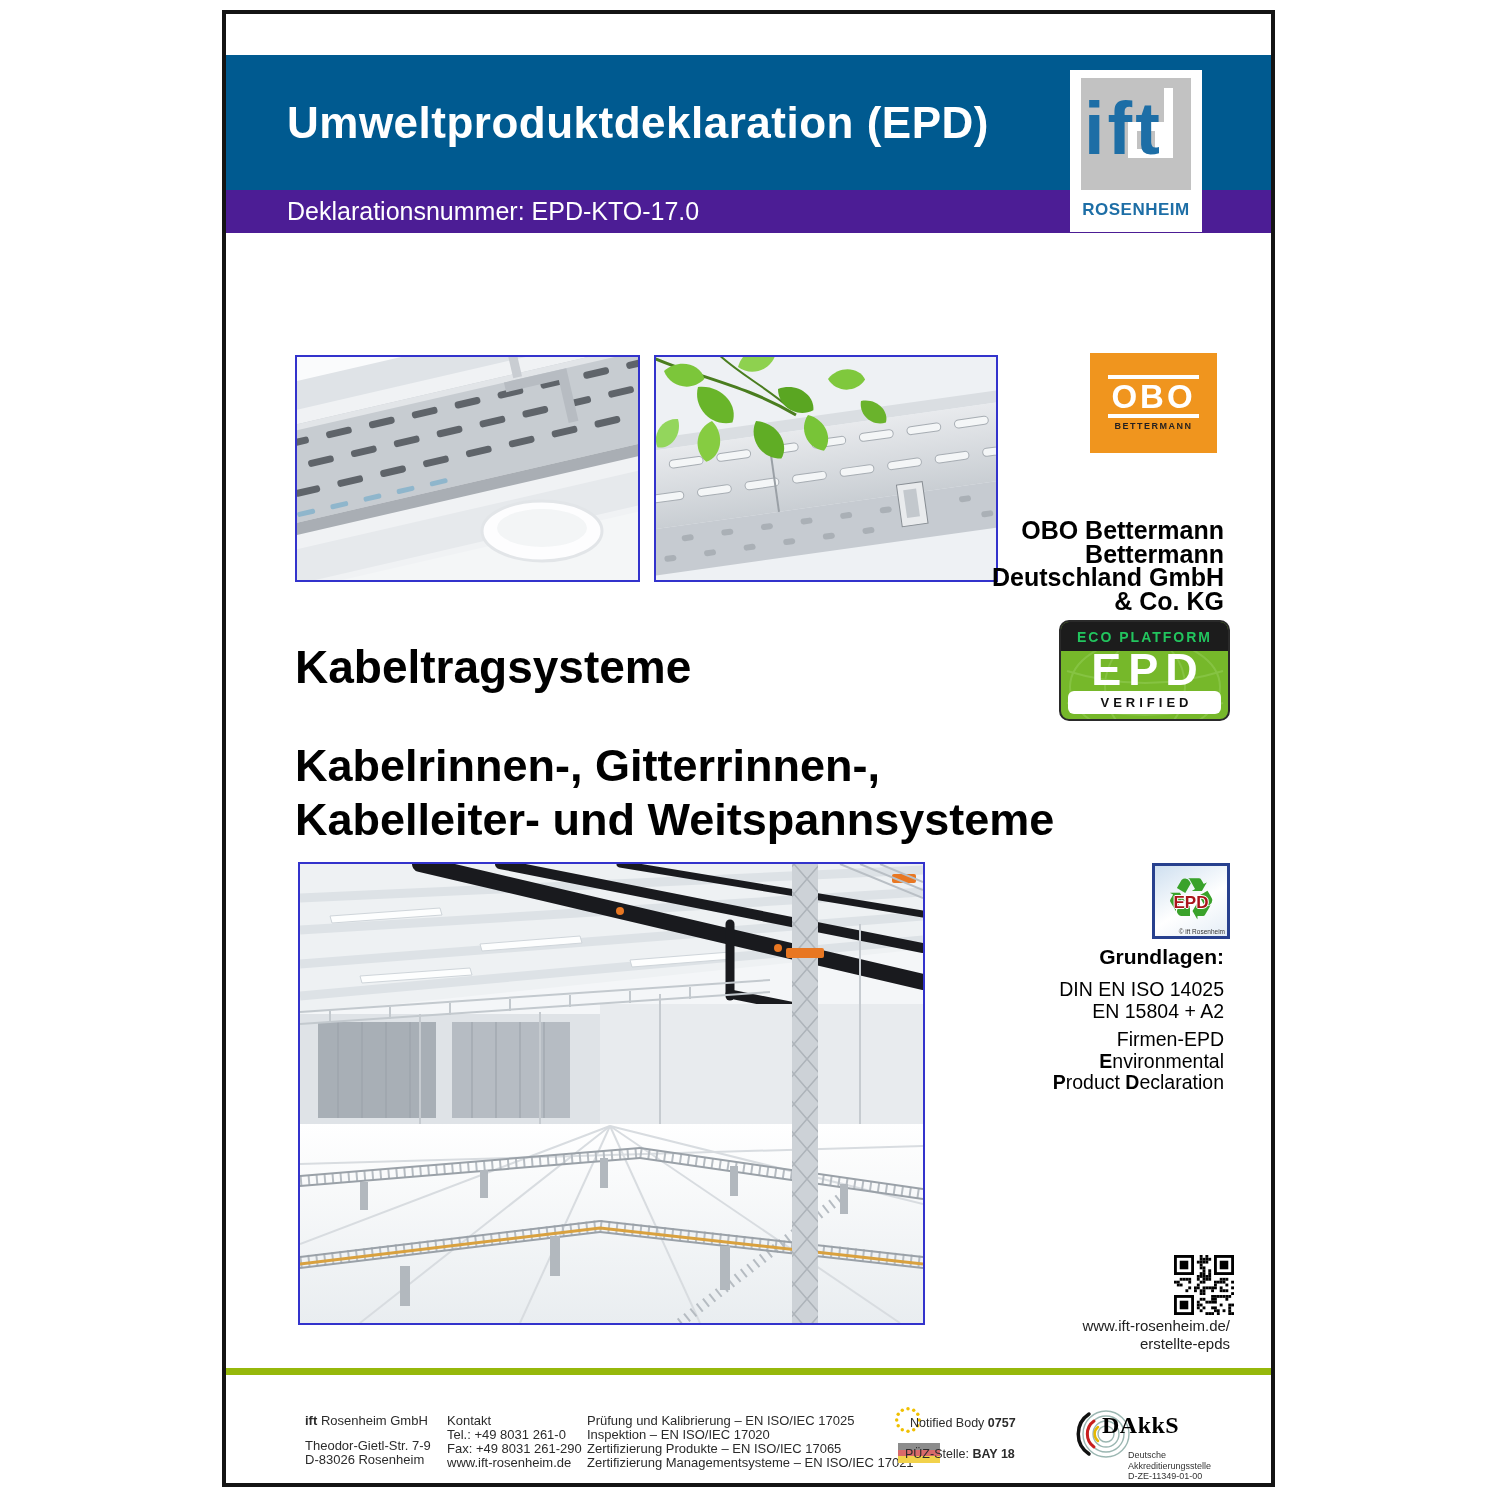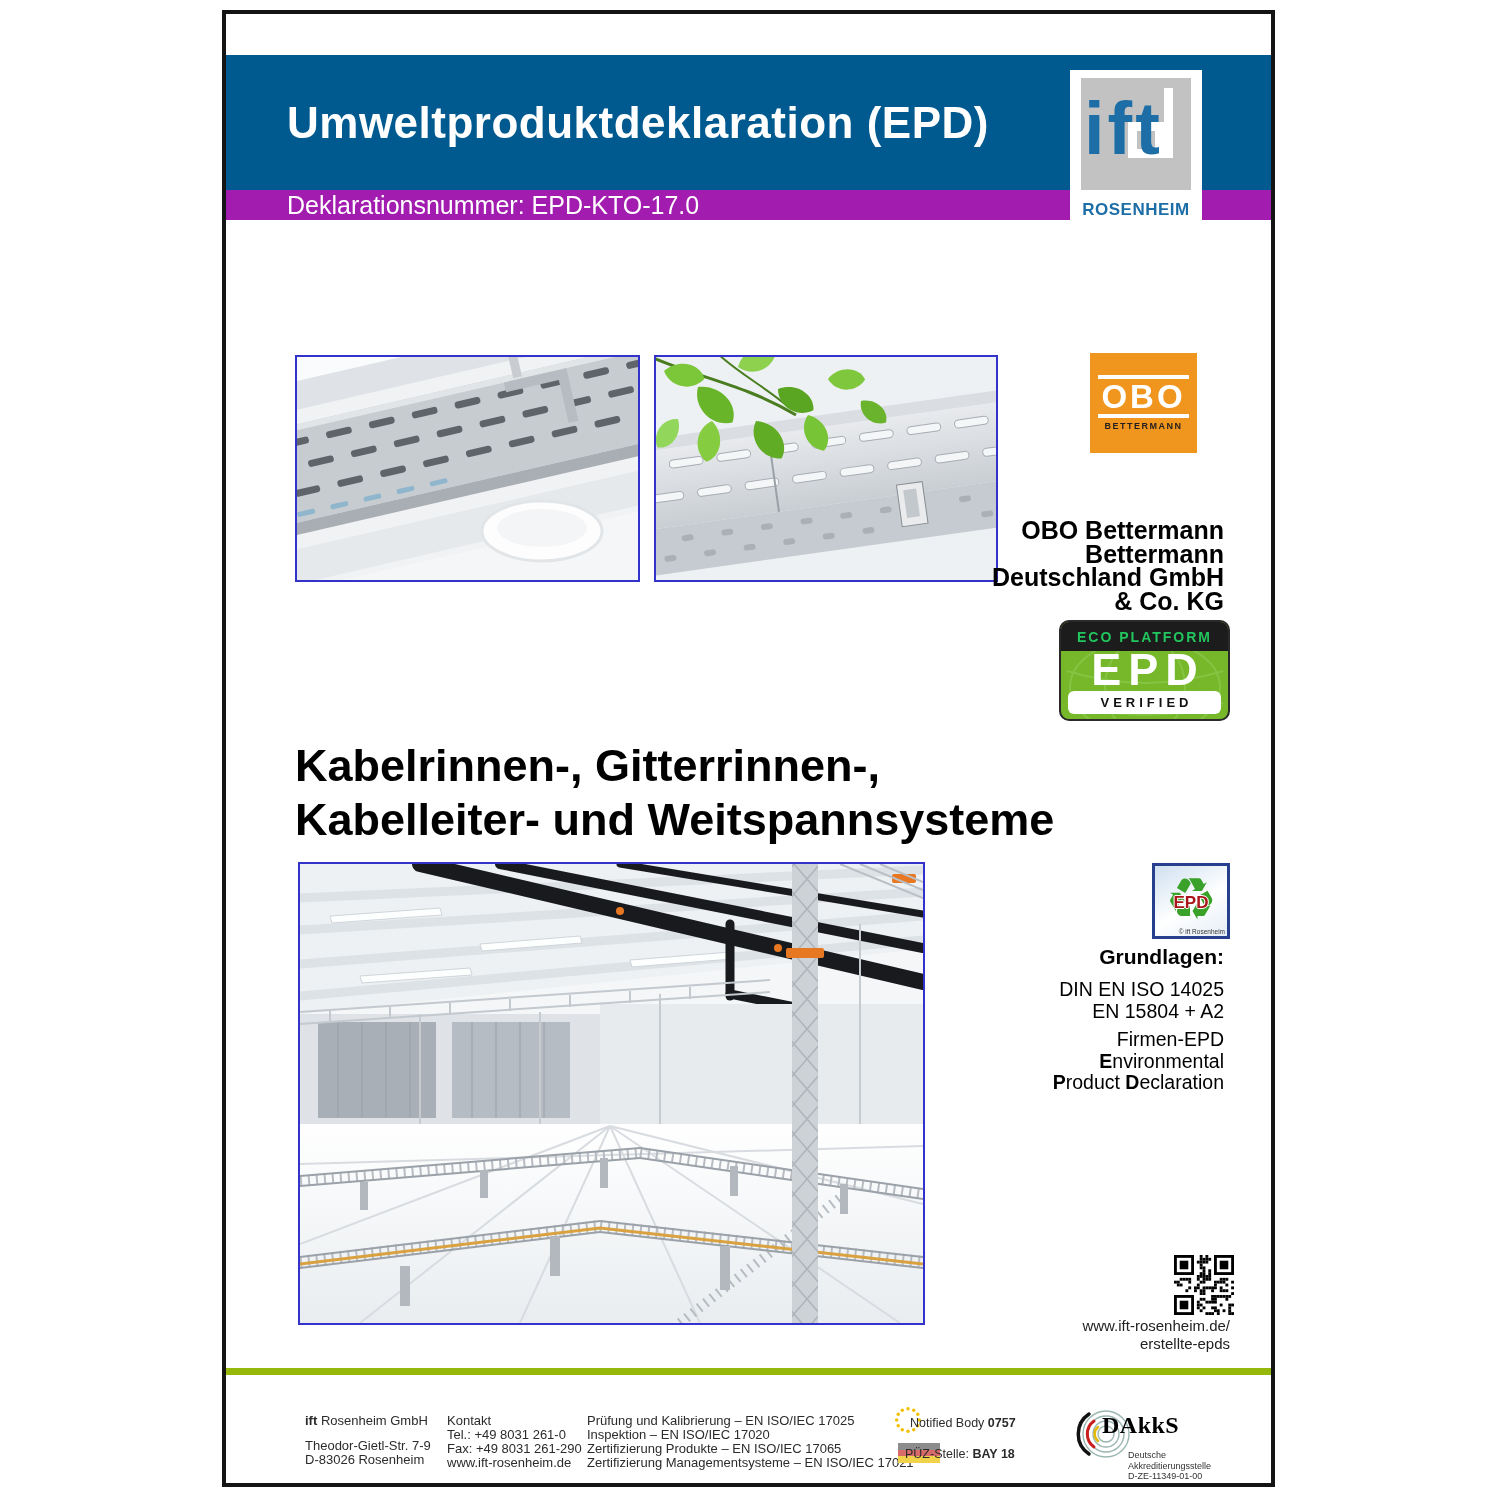--- a/index.html
+++ b/index.html
@@ -12,43 +12,43 @@
   }
   .page {
     position:absolute; left:222px; top:10px; width:1053px; height:1477px;
     border:4px solid #141414; background:#fff;
   }
 
   
   .bar-blue { position:absolute; left:0; top:41px; width:100%; height:135px;
     background:#005a90; display:flex; align-items:center; }
   .doc-title { padding-left:61px; font-size:44px; font-weight:bold; color:#fff; letter-spacing:0.5px; }
-  .bar-green { position:absolute; left:0; top:176px; width:100%; height:30px;
-    background:#a21caf; display:flex; align-items:center; }
+  .bar-green { position:absolute; left:0; top:176px; width:100%; height:43px;
+    background:#4c1d95; display:flex; align-items:center; }
   .decl { padding-left:61px; font-size:25px; color:#fff; }
 
   
   .ift-logo { position:absolute; left:844px; top:56px; width:132px; height:162px; background:#fff; }
   .ift-gray { position:absolute; left:11px; top:8px; width:110px; height:112px; background:#c2c2c2; }
   .ift-stem { position:absolute; right:18px; top:10px; width:9px; height:70px; background:#fff; }
   .ift-loop { position:absolute; right:27px; top:44px; width:36px; height:36px; border:9px solid #fff; }
   .ift-word { position:absolute; left:14px; top:22px; font-size:74px; font-weight:bold;
     color:#1d6ea6; letter-spacing:3px; line-height:1; }
   .ift-city { position:absolute; bottom:12px; width:100%; text-align:center;
     font-size:17px; font-weight:bold; color:#1d6ea6; letter-spacing:0.5px; }
 
   
   .photo { position:absolute; border:2px solid #3333cc; background:#eef0f3; overflow:hidden; }
   .photo svg { display:block; width:100%; height:100%; }
   .photo1 { left:69px;  top:341px; width:345px; height:227px; }
   .photo2 { left:428px; top:341px; width:344px; height:227px; }
   .photo3 { left:72px;  top:848px; width:627px; height:463px; }
 
   
-  .obo-logo { position:absolute; left:864px; top:339px; width:107px; height:100px;
+  .obo-logo { position:absolute; left:864px; top:339px; width:127px; height:100px;
     background:#f0951e; display:flex; flex-direction:column; align-items:center; justify-content:center; }
   .obo-word { font-size:33px; font-weight:bold; color:#fff; letter-spacing:3px;
     border-top:4px solid #fff; border-bottom:4px solid #fff; line-height:1.02; padding:1px 3px; }
   .obo-sub { margin-top:3px; font-size:9px; font-weight:bold; color:#231f20; letter-spacing:1.5px; }
   .company { position:absolute; right:47px; top:505px; text-align:right;
     font-size:25px; font-weight:bold; line-height:23.5px; color:#000; }
 
   
   .eco-badge { position:absolute; left:833px; top:606px; width:171px; height:101px;
     border-radius:10px; overflow:hidden; border:2px solid #2a2a2a; background:#76b82a; }
@@ -278,20 +278,21 @@
         <ellipse cx="84" cy="36" rx="75" ry="48"></ellipse>
         <ellipse cx="84" cy="36" rx="40" ry="48"></ellipse>
         <path d="M6,20 Q84,44 162,20"></path>
         <path d="M6,52 Q84,76 162,52"></path>
       </g>
     </svg>
     <div class="eco-epd">EPD</div>
     <div class="eco-verified">VERIFIED</div>
   </div>
 
+  <h1 class="title-main">Kabeltragsysteme</h1>
   <div class="title-sub">
     <div>Kabelrinnen-, Gitterrinnen-,</div>
     <div>Kabelleiter- und Weitspannsysteme</div>
   </div>
 
   <div class="photo photo3">
     <svg viewBox="0 0 623 459" preserveAspectRatio="none">
       <defs>
         <linearGradient id="floorg" x1="0" y1="0" x2="0" y2="1">
           <stop offset="0" stop-color="#ffffff"></stop>

